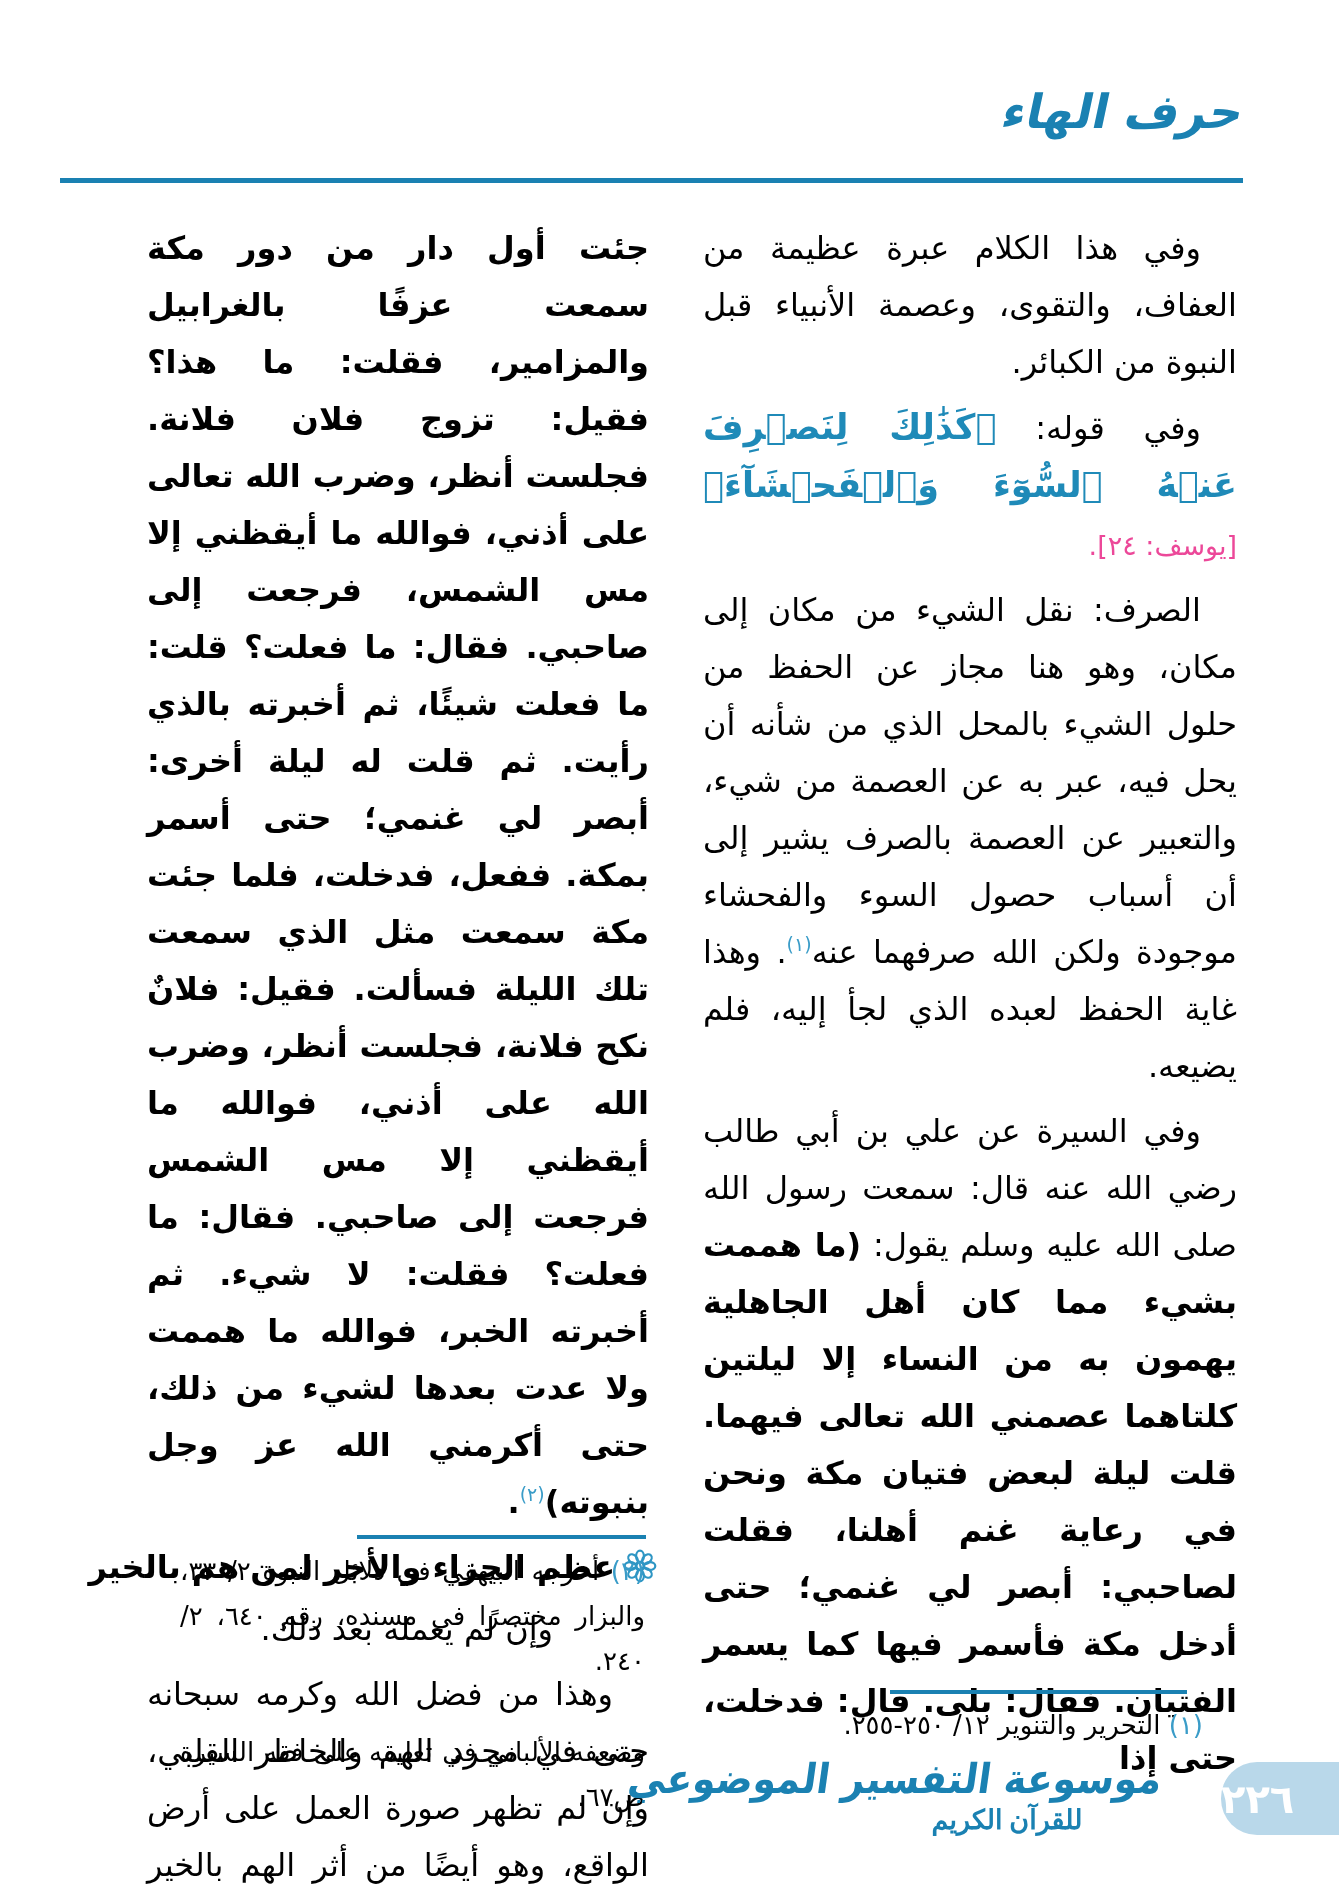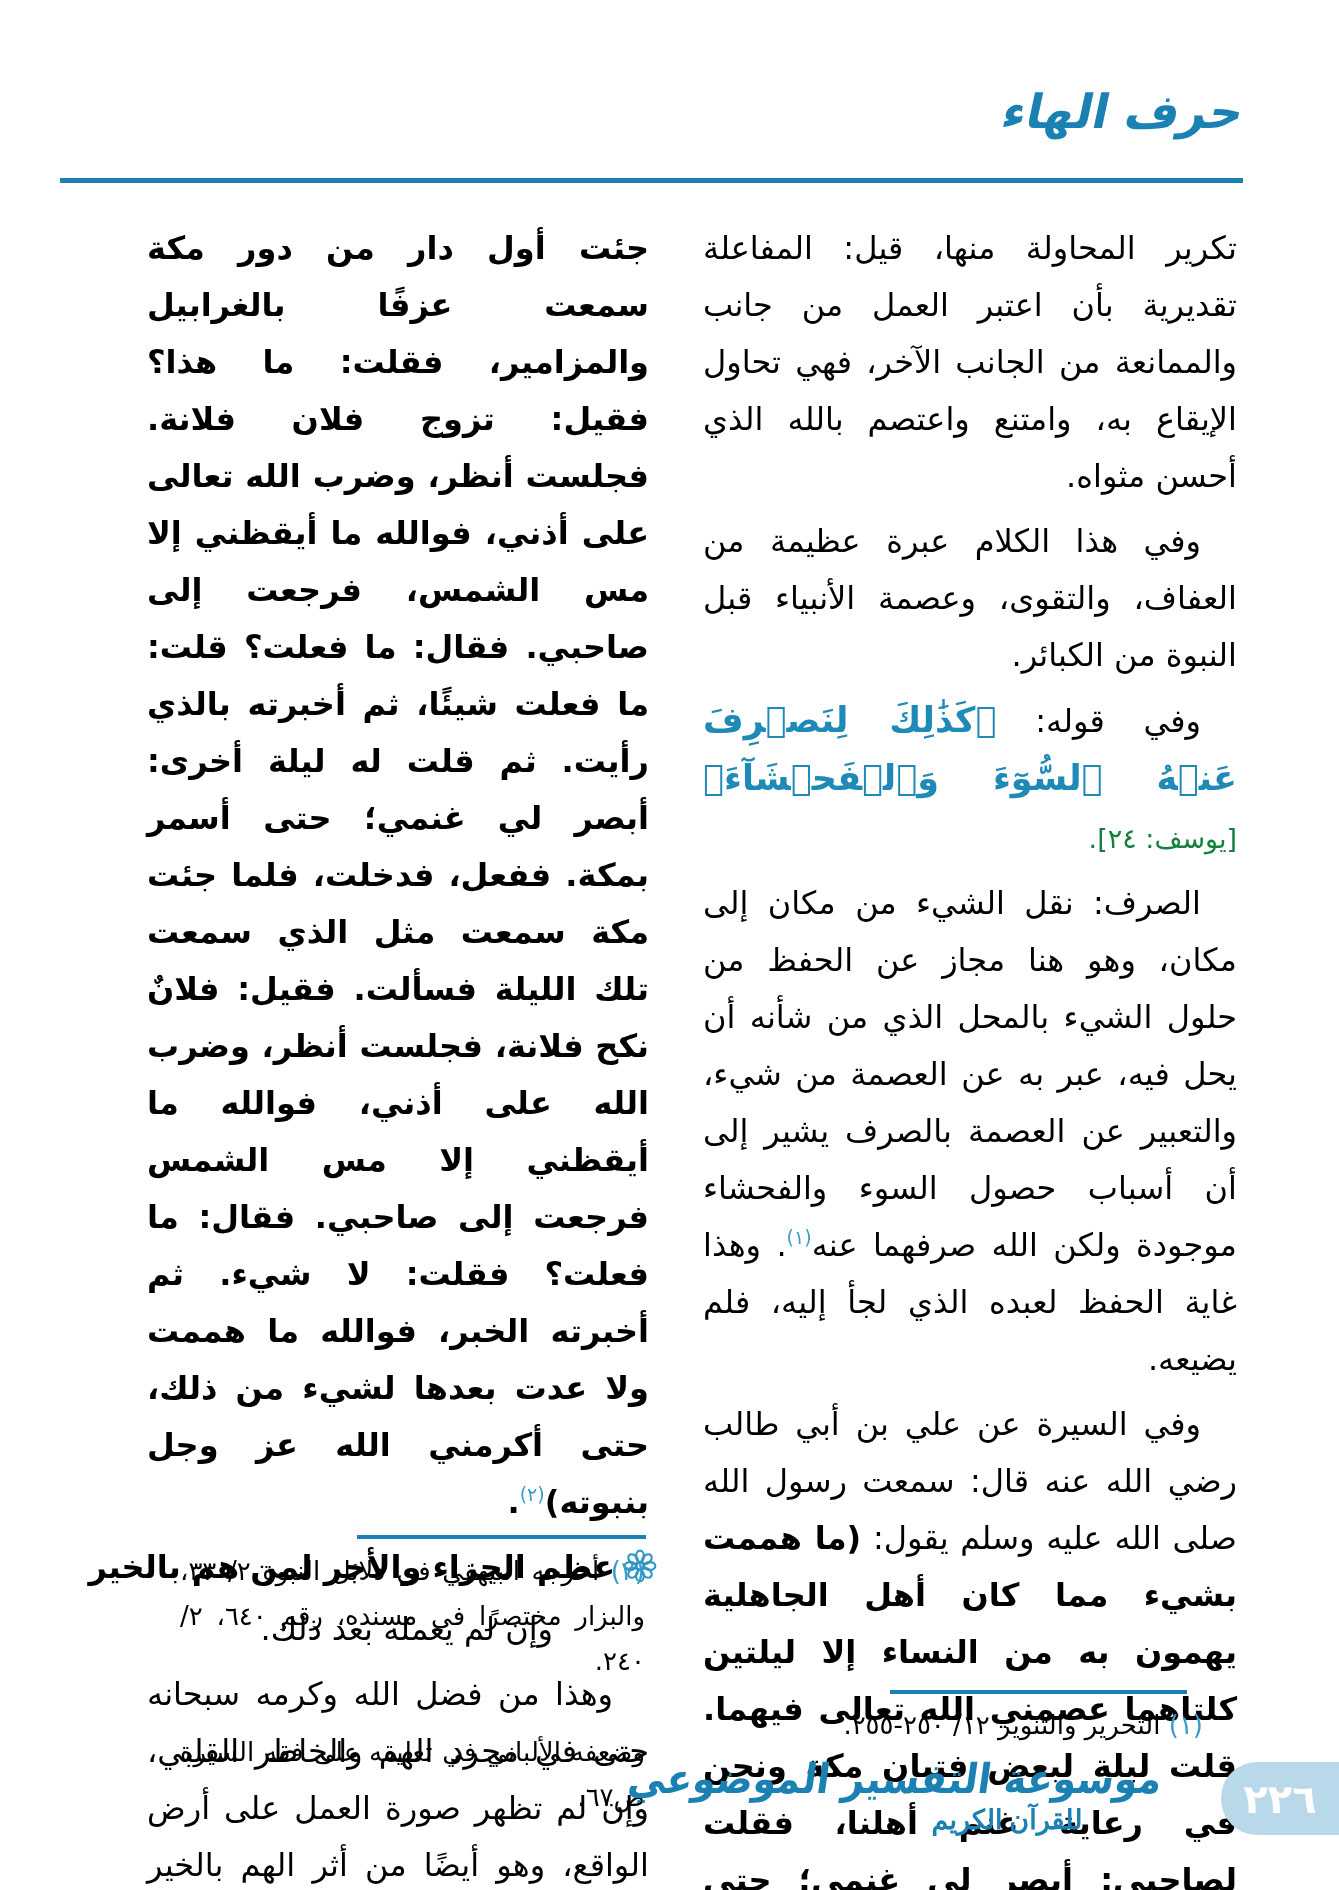--- a/index.html
+++ b/index.html
@@ -33,21 +33,21 @@
   .col-b{width:518px;}
   .para{
     margin:8px;
     font-size:32px;line-height:57px;
     text-align:justify;text-justify:inter-word;
     color:#000;
   }
   .para.indent{text-indent:36px;}
   .bold{font-weight:700;}
   .quran{color:#1f8ab8;font-weight:700;font-size:35px;}
-  .verse-ref{font-size:27px;color:#15803d;}
+  .verse-ref{font-size:27px;color:#ec4899;}
   sup.fnm{
     color:#3a9cc8;font-size:19px;font-weight:400;
     vertical-align:super;line-height:0;
   }
   .heading{
     margin-top:4px;
     font-size:32px;line-height:57px;
     white-space:nowrap;
   }
   .heading .rosette{display:inline-block;vertical-align:-5px;margin-left:8px;}
@@ -77,36 +77,35 @@
   .logo-main{
     font-size:38px;font-weight:700;line-height:46px;
     transform:skewX(-8deg) scaleY(1.08);
     letter-spacing:-2px;
     white-space:nowrap;
   }
   .logo-sub{font-size:27px;font-weight:700;margin-top:2px;letter-spacing:-1px;font-family:Liberation Serif, serif;}
   .page-badge{
     position:absolute;top:1762px;right:0;width:118px;height:73px;
     background:#b9d8ea;border-radius:36px 0 0 36px;
-    display:flex;align-items:center;justify-content:center;
+    display:flex;align-items:center;justify-content:flex-end;
     color:#ffffff;font-size:40px;font-weight:700;
   }
 </style>
 </head>
 <body>
 
 <div class="page">
 
   <div class="chapter-title">حرف الهاء</div>
   <div class="header-rule"></div>
 
   <div class="columns">
 
     <div class="col-a">
-      <p class="para">تكرير المحاولة منها، قيل: المفاعلة تقديرية بأن اعتبر العمل من جانب والممانعة من الجانب الآخر، فهي تحاول الإيقاع به، وامتنع واعتصم بالله الذي أحسن مثواه.</p>
       <p class="para indent">وفي هذا الكلام عبرة عظيمة من العفاف، والتقوى، وعصمة الأنبياء قبل النبوة من الكبائر.</p>
       <p class="para indent"><span>وفي قوله: </span><span class="quran">﴿كَذَٰلِكَ لِنَصۡرِفَ عَنۡهُ ٱلسُّوٓءَ وَٱلۡفَحۡشَآءَ﴾</span><span class="verse-ref"> [يوسف: ٢٤].</span></p>
       <p class="para indent"><span>الصرف: نقل الشيء من مكان إلى مكان، وهو هنا مجاز عن الحفظ من حلول الشيء بالمحل الذي من شأنه أن يحل فيه، عبر به عن العصمة من شيء، والتعبير عن العصمة بالصرف يشير إلى أن أسباب حصول السوء والفحشاء موجودة ولكن الله صرفهما عنه</span><sup class="fnm">(١)</sup><span>. وهذا غاية الحفظ لعبده الذي لجأ إليه، فلم يضيعه.</span></p>
       <p class="para indent"><span>وفي السيرة عن علي بن أبي طالب رضي الله عنه قال: سمعت رسول الله صلى الله عليه وسلم يقول: </span><span class="bold">(ما هممت بشيء مما كان أهل الجاهلية يهمون به من النساء إلا ليلتين كلتاهما عصمني الله تعالى فيهما. قلت ليلة لبعض فتيان مكة ونحن في رعاية غنم أهلنا، فقلت لصاحبي: أبصر لي غنمي؛ حتى أدخل مكة فأسمر فيها كما يسمر الفتيان. فقال: بلى. قال: فدخلت، حتى إذا</span></p>
     </div>
 
     <div class="col-b">
       <p class="para bold"><span>جئت أول دار من دور مكة سمعت عزفًا بالغرابيل والمزامير، فقلت: ما هذا؟ فقيل: تزوج فلان فلانة. فجلست أنظر، وضرب الله تعالى على أذني، فوالله ما أيقظني إلا مس الشمس، فرجعت إلى صاحبي. فقال: ما فعلت؟ قلت: ما فعلت شيئًا، ثم أخبرته بالذي رأيت. ثم قلت له ليلة أخرى: أبصر لي غنمي؛ حتى أسمر بمكة. ففعل، فدخلت، فلما جئت مكة سمعت مثل الذي سمعت تلك الليلة فسألت. فقيل: فلانٌ نكح فلانة، فجلست أنظر، وضرب الله على أذني، فوالله ما أيقظني إلا مس الشمس فرجعت إلى صاحبي. فقال: ما فعلت؟ فقلت: لا شيء. ثم أخبرته الخبر، فوالله ما هممت ولا عدت بعدها لشيء من ذلك، حتى أكرمني الله عز وجل بنبوته)</span><sup class="fnm">(٢)</sup><span>.</span></p>
       <div class="heading">
         <span class="rosette"><svg width="34" height="34" viewBox="0 0 40 40">

